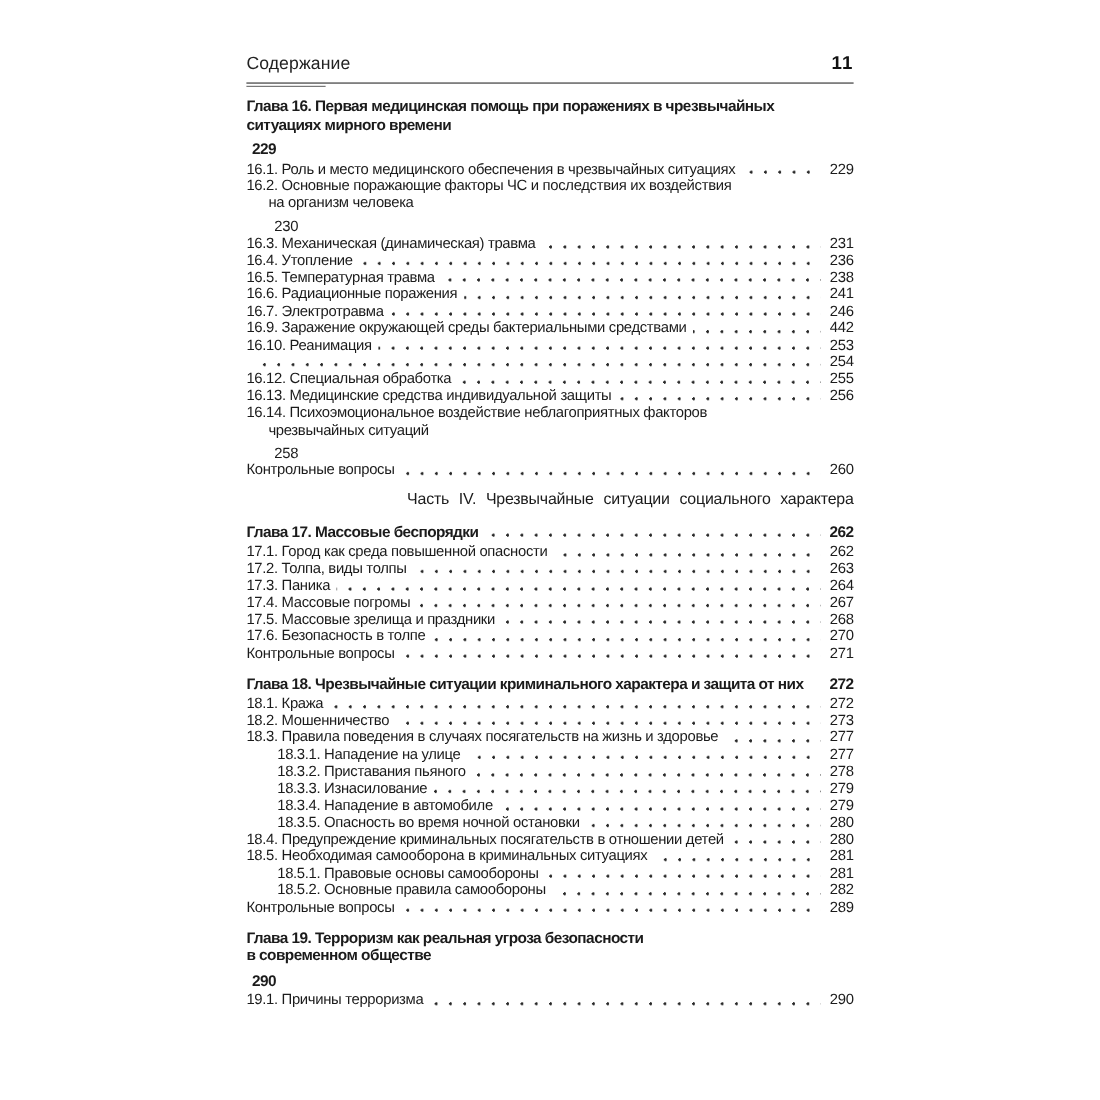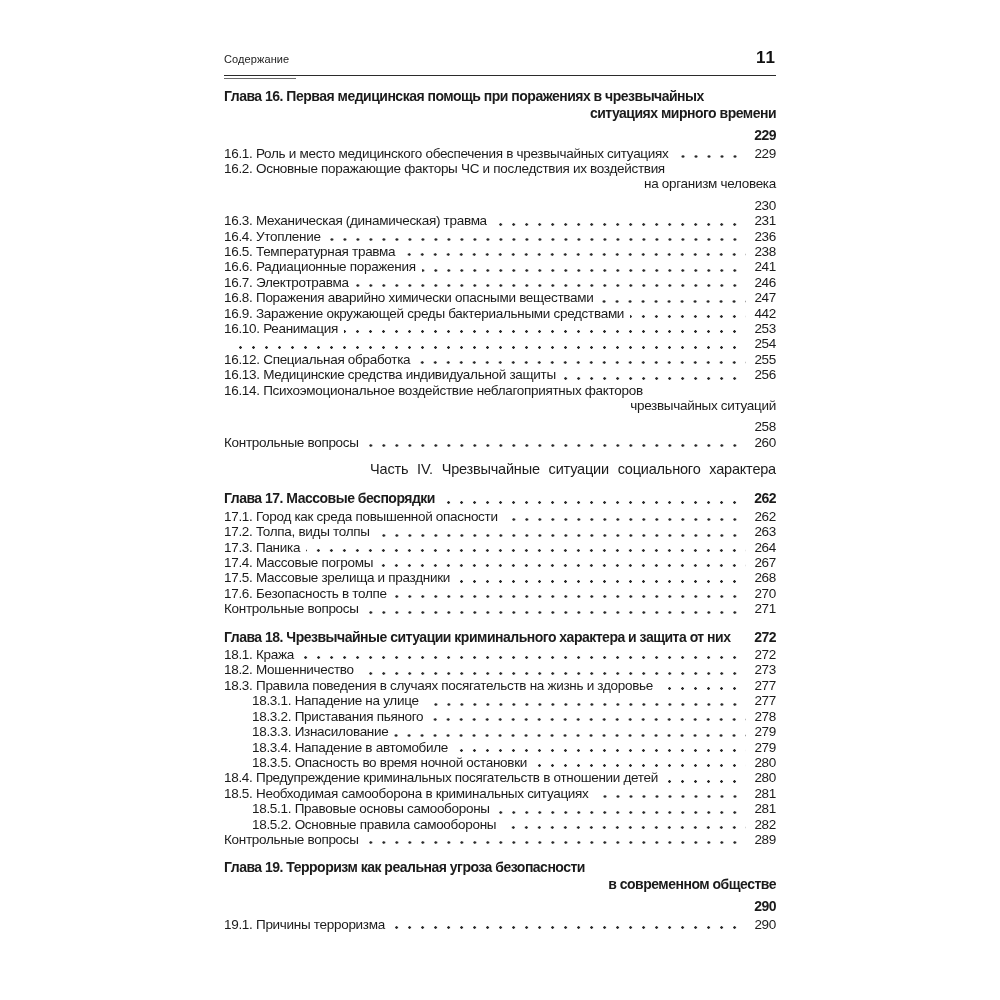--- a/index.html
+++ b/index.html
@@ -10,30 +10,30 @@
     color:#1b1b1b;
     -webkit-font-smoothing:antialiased;
   }
   .content { position:absolute; left:224px; top:48px; width:552px; }
 
   
   .header {
     display:flex; align-items:baseline; justify-content:space-between;
     padding-bottom:7px; border-bottom:1.5px solid #2b2b2b; position:relative;
   }
-  .running-title { font-size:11px; letter-spacing:0.1px; color:#222; }
+  .running-title { font-size:16px; letter-spacing:0.1px; color:#222; }
   .header-pagenum { font-size:17px; font-weight:700; letter-spacing:1px; color:#111; }
   .header::after {
     content:""; position:absolute; left:0; bottom:-4px; width:72px; height:1px; background:#6a6a6a;
   }
 
   #toc { margin-top:8px; }
 
   .row {
-    display:flex; align-items:flex-end;
+    display:flex; align-items:flex-start;
     font-size:13.5px; line-height:15.4px; letter-spacing:-0.3px;
   }
   .row .t { white-space:nowrap; }
   .row.sub { padding-left:28px; }
   .row.cont { padding-left:20px;flex-direction:column; }
 
   .row.chapter {
     font-weight:700; font-size:14px; line-height:16.5px; letter-spacing:-0.5px;
   }
   .row.ch-first { margin-top:12px; }
@@ -103,25 +103,20 @@
         <span class="t">16.6. Радиационные поражения</span>
         <span class="leader"></span>
         <span class="page">241</span>
       </div>
       <div class="row">
         <span class="t">16.7. Электротравма</span>
         <span class="leader"></span>
         <span class="page">246</span>
       </div>
       <div class="row">
-        <span class="t">16.8. Поражения аварийно химически опасными веществами</span>
-        <span class="leader"></span>
-        <span class="page">247</span>
-      </div>
-      <div class="row">
         <span class="t">16.9. Заражение окружающей среды бактериальными средствами</span>
         <span class="leader"></span>
         <span class="page">442</span>
       </div>
       <div class="row">
         <span class="t">16.10. Реанимация</span>
         <span class="leader"></span>
         <span class="page">253</span>
       </div>
       <div class="row">

